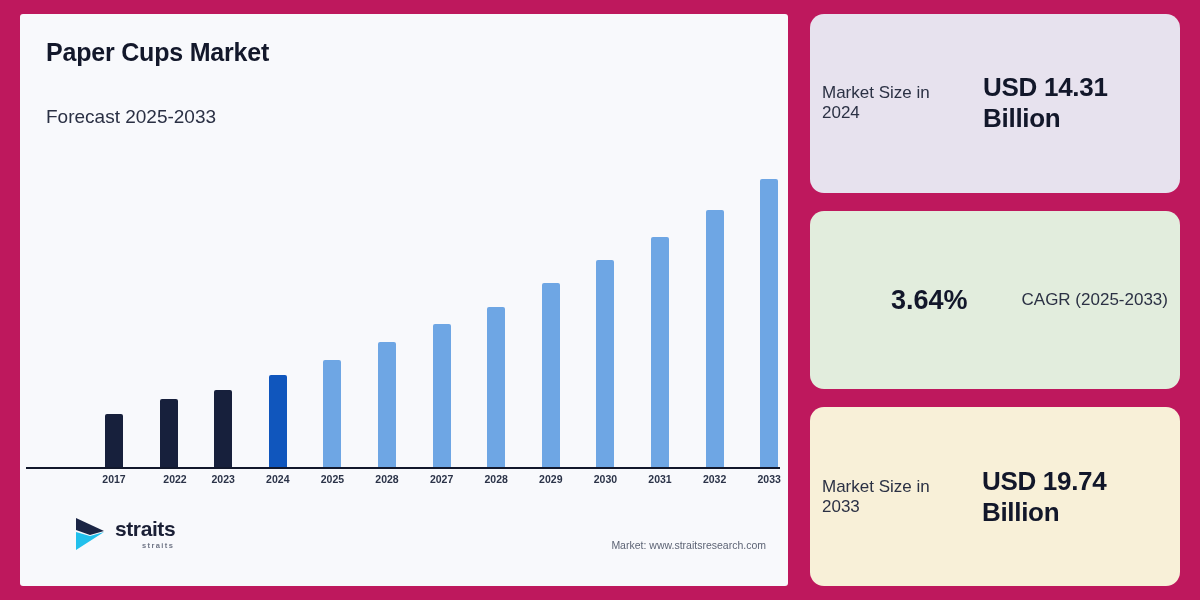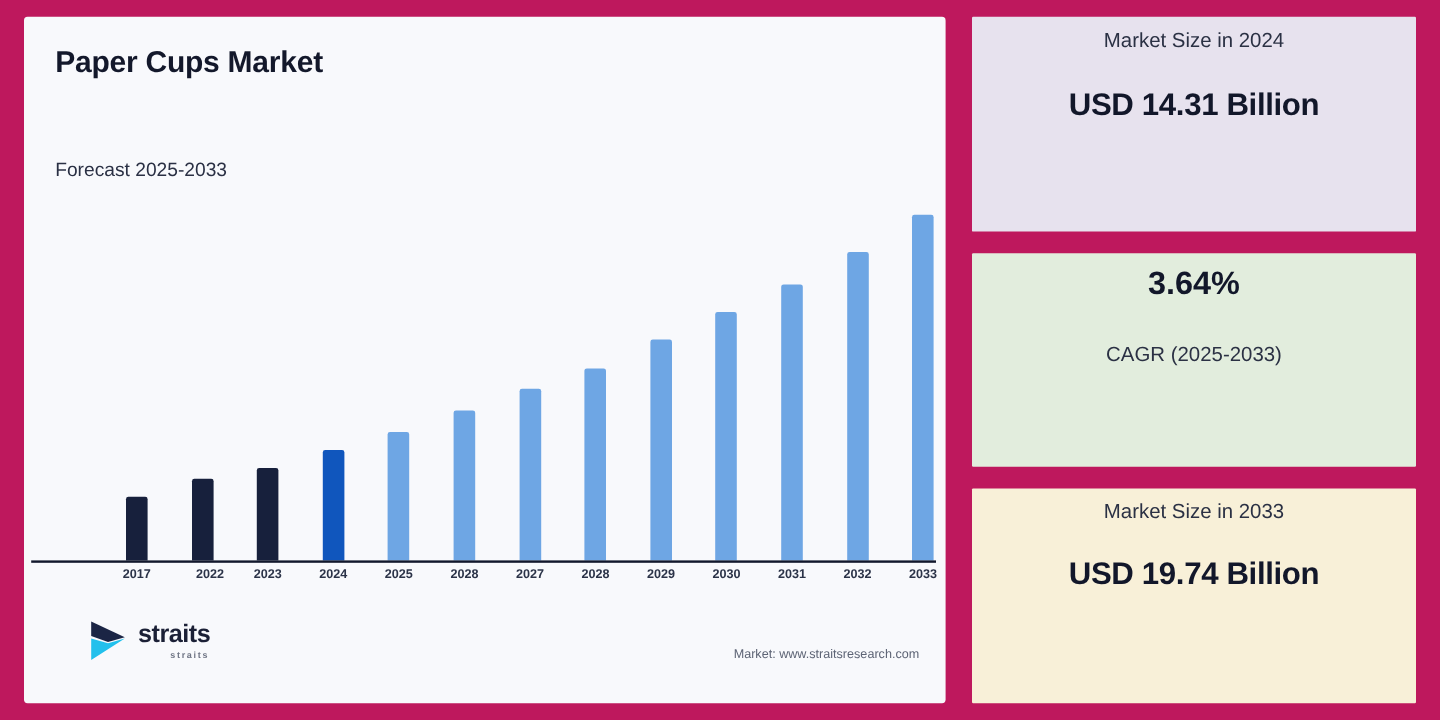--- a/index.html
+++ b/index.html
@@ -41,22 +41,22 @@
     top: 24px;
     font-size: 25px;
     font-weight: bold;
     color: #13182b;
     letter-spacing: -0.2px;
   }
 
   .chart-subtitle {
     position: absolute;
     left: 26px;
-    top: 120px;
-    font-size: 16px;
+    top: 92px;
+    font-size: 19px;
     color: #2a3044;
   }
 
   .plot {
     position: absolute;
     left: 22px;
     top: 140px;
     right: 22px;
     height: 315px;
   }
@@ -142,30 +142,30 @@
   .cards {
     flex: 1;
     display: flex;
     flex-direction: column;
     gap: 18px;
     padding-right: 4px;
   }
 
   .card {
     flex: 1;
-    border-radius: 1px;
-    display: flex;
-    flex-direction: column;
+    border-radius: 14px;
+    display: flex;
+    flex-direction: row;
     align-items: center;
-    justify-content: flex-start;
+    justify-content: flex-end;
     box-sizing: border-box;
     padding: 10px 12px;
   }
   .card-a { background: #e7e2ee; gap: 28px; }
-  .card-b { background: #e2eddd; gap: 34px; }
+  .card-b { background: #e2eddd; gap: 54px; }
   .card-c { background: #f8f0d8; gap: 26px; }
 
   .card-label {
     font-size: 17px;
     color: #2b3144;
   }
   .card-value {
     font-size: 26px;
     font-weight: bold;
     color: #12172a;

